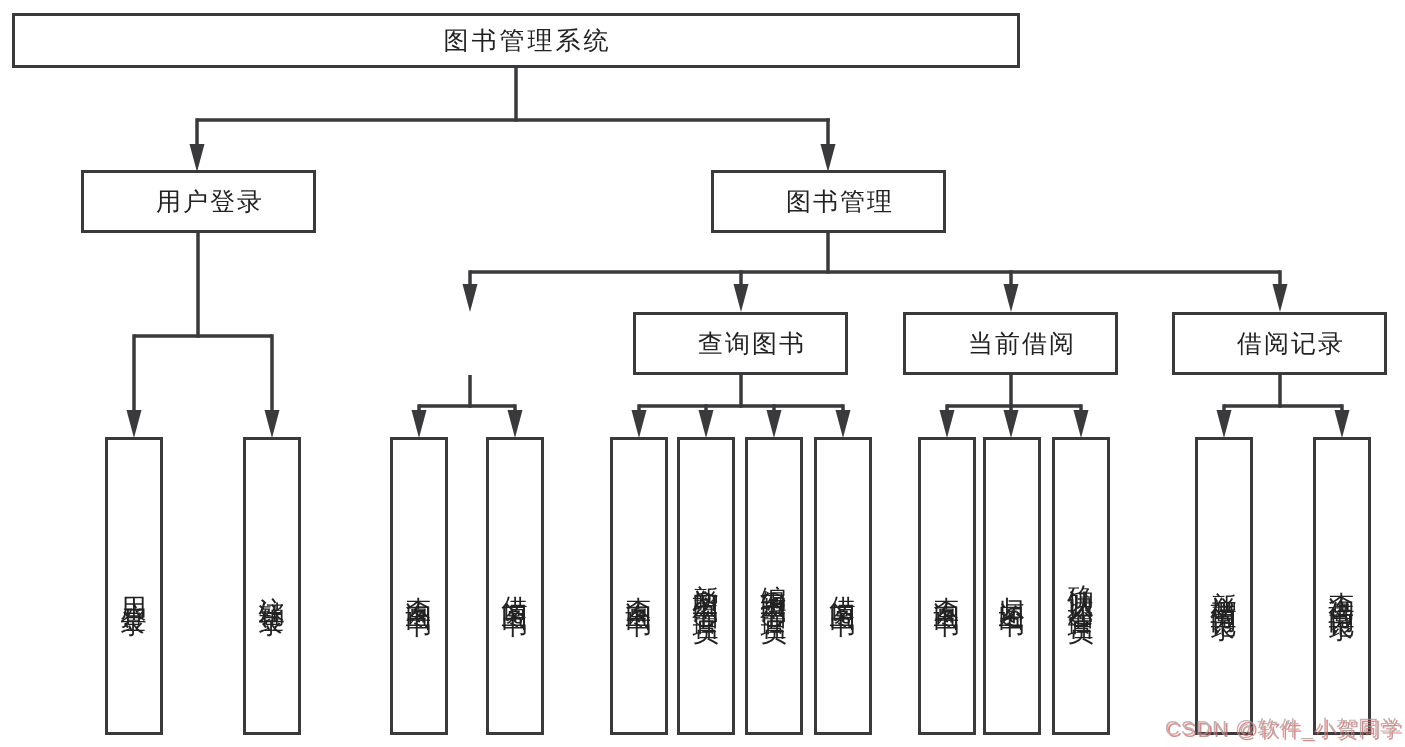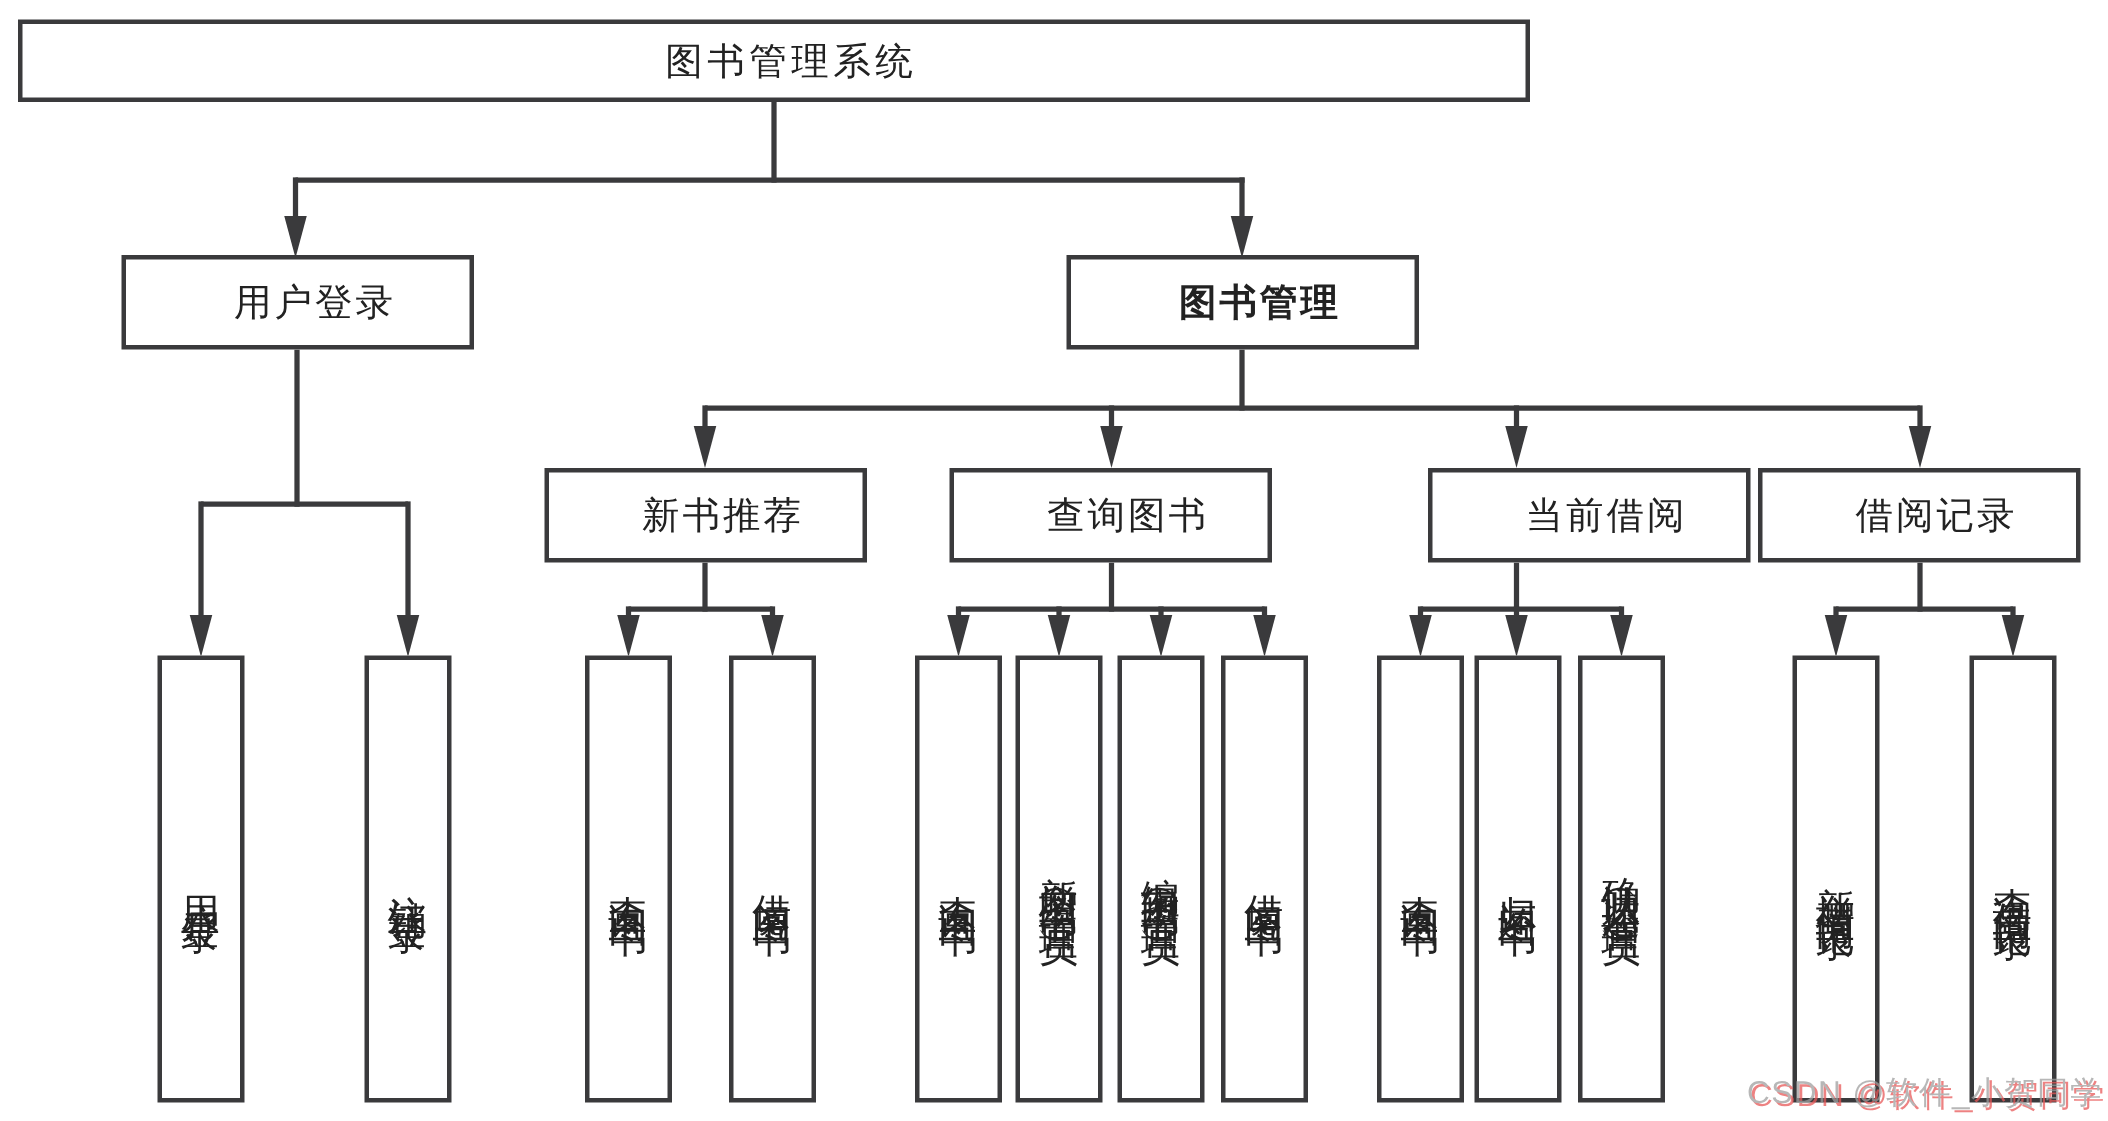--- a/index.html
+++ b/index.html
@@ -125,25 +125,24 @@
       <line x1="1224" y1="404.25" x2="1224" y2="412"></line>
       <polygon points="1216.5,410 1231.5,410 1224,438"></polygon>
       <line x1="1342" y1="404.25" x2="1342" y2="412"></line>
       <polygon points="1334.5,410 1349.5,410 1342,438"></polygon>
     </g>
   </svg>
 
   <div class="box h root">图书管理系统</div>
 
   <div class="box h lvl2" style="left:81px;">用户登录</div>
-  <div class="box h lvl2" style="left:711px;font-weight:bold;">图书管理</div>
+  <div class="box h lvl2" style="left:711px;">图书管理</div>
 
-  <div class="box h lvl3" style="left:363px;">新书推荐</div>
   <div class="box h lvl3" style="left:633px;">查询图书</div>
-  <div class="box h lvl3" style="left:952px;">当前借阅</div>
+  <div class="box h lvl3" style="left:903px;">当前借阅</div>
   <div class="box h lvl3" style="left:1172px;">借阅记录</div>
 
   <div class="box leaf" style="left:105px;">
       <span class="vtext">用户登录</span>
     </div>
   <div class="box leaf" style="left:243px;">
       <span class="vtext">注销登录</span>
     </div>
   <div class="box leaf" style="left:390px;">
       <span class="vtext">查询图书</span>

